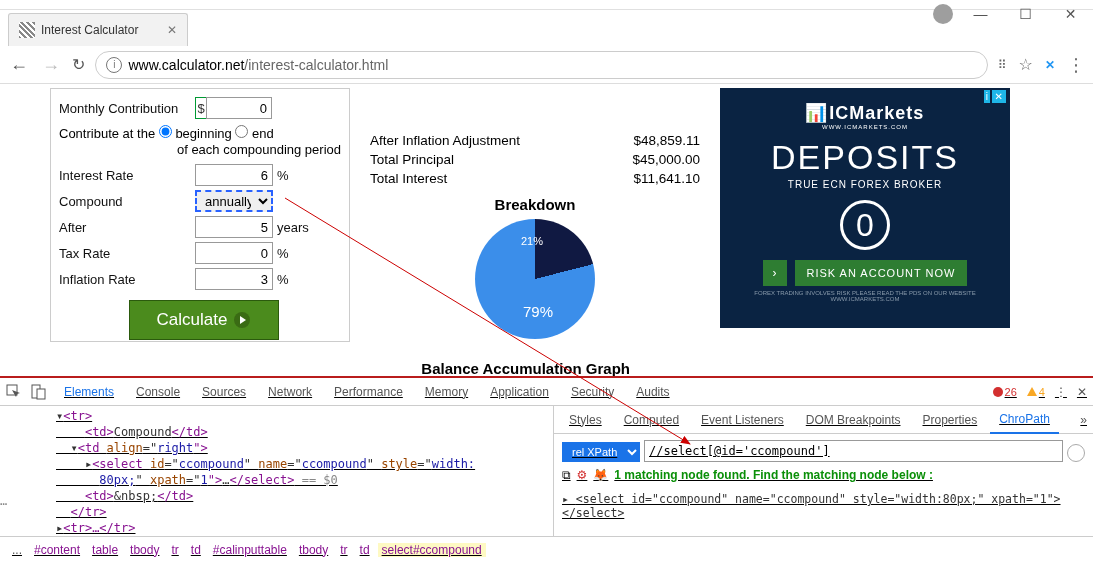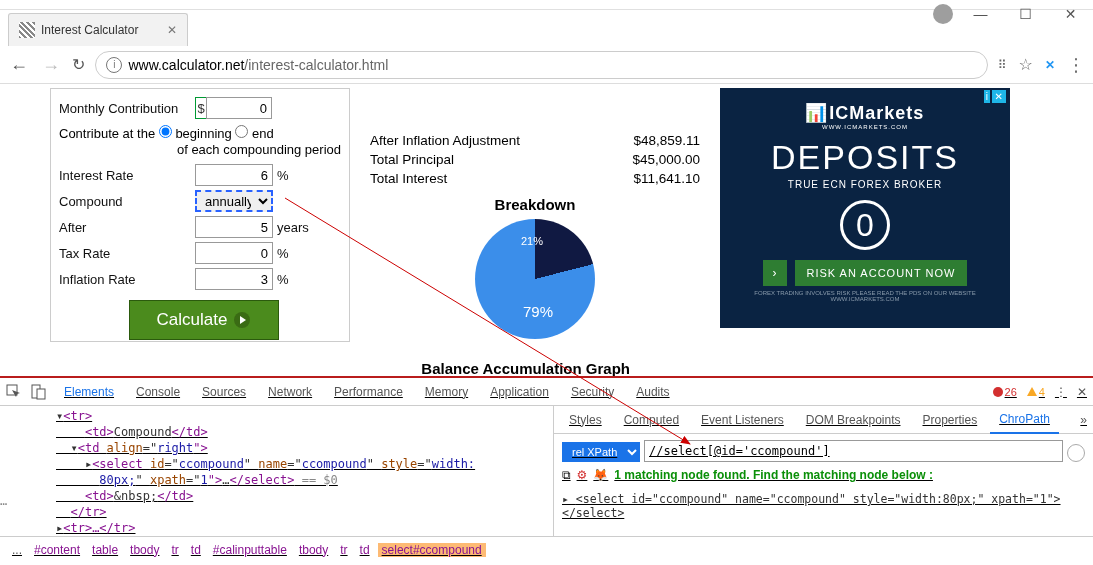--- a/index.html
+++ b/index.html
@@ -102,21 +102,21 @@
 .cp-sel { background: #1a73e8; color: #fff; padding: 3px 6px; font-size: 11px; border: none; }
 .cp-inp { flex: 1; height: 22px; border: 1px solid #999; padding: 0 4px; font-family: monospace; font-size: 12px; }
 .cp-user { width: 18px; height: 18px; border: 1px solid #aaa; border-radius: 50%; }
 .cp-icons { display: flex; gap: 6px; padding: 6px 0; align-items: center; }
 .cp-msg { color: #0a8f08; font-weight: bold; font-size: 12px; }
 .cp-result { font-family: monospace; font-size: 11.5px; padding: 4px 0; color: #333; }
 
 .bc-bar { height: 26px; border-top: 1px solid #ccc; display: flex; align-items: center; padding: 0 8px; font-size: 12px; color: #555; gap: 4px; }
 .bc-bar span { padding: 0 4px; }
 .bc-bar .b { color: #881391; }
-.bc-bar .sel { background: #fdba74; }
+.bc-bar .sel { background: #fef9c3; }
 
 
 .arrow-line { position: absolute; pointer-events: none; z-index: 50; }
 </style>
 </head>
 <body>
 
 <div class="titlebar">
   <div class="user-icon"></div>
   <div class="win-controls">

